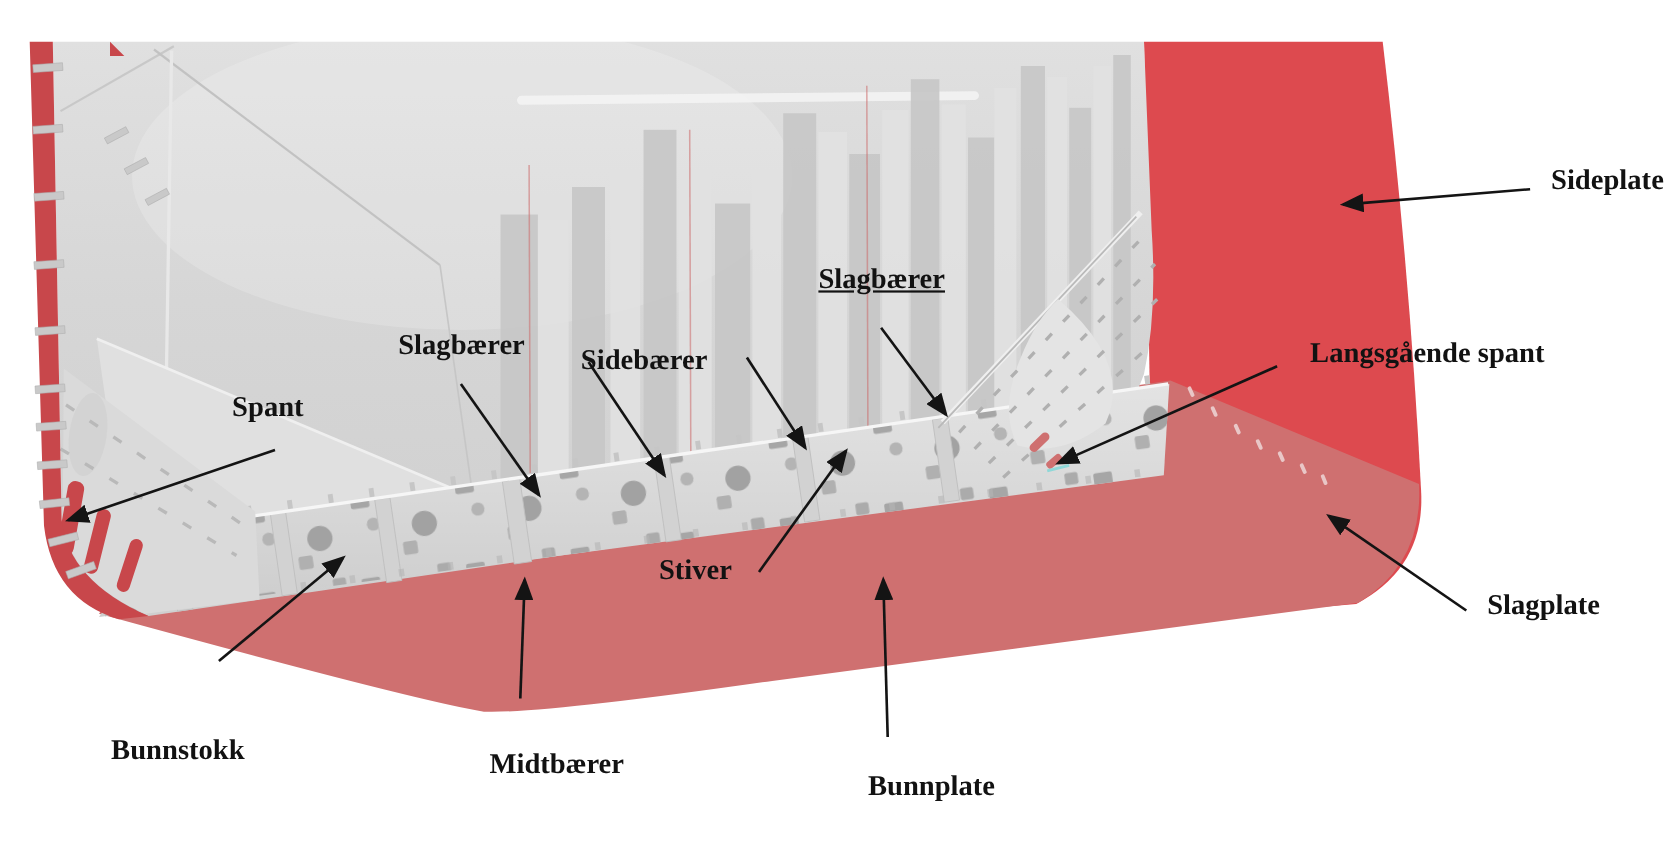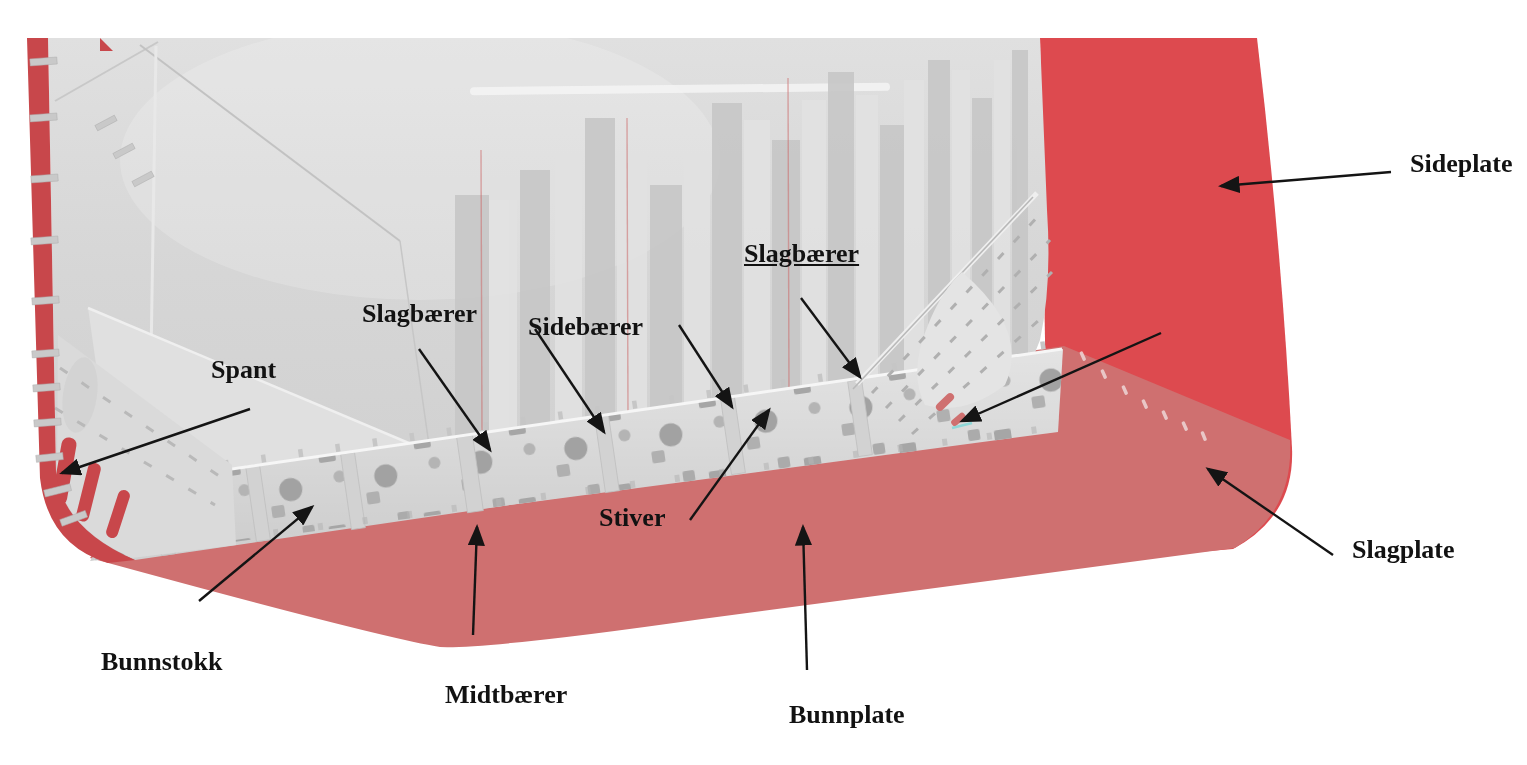--- a/index.html
+++ b/index.html
@@ -187,20 +187,21 @@
     <line x1="199" y1="601" x2="312" y2="507" marker-end="url(#ah)"></line>
     <line x1="473" y1="635" x2="477" y2="527" marker-end="url(#ah)"></line>
     <line x1="807" y1="670" x2="803" y2="527" marker-end="url(#ah)"></line>
   </g>
 </svg>
 
 <div class="label" style="left:1410px;top:150px;">Sideplate</div>
 <div class="label" style="left:744px;top:240px;text-decoration:underline;">Slagbærer</div>
 <div class="label" style="left:528px;top:281px;margin-top:32px;">Sidebærer</div>
 <div class="label" style="left:362px;top:300px;">Slagbærer</div>
+<div class="label" style="left:1191px;top:307px;">Langsgående spant</div>
 <div class="label" style="left:211px;top:356px;">Spant</div>
 <div class="label" style="left:599px;top:504px;">Stiver</div>
 <div class="label" style="left:1352px;top:536px;">Slagplate</div>
-<div class="label" style="left:101px;top:648px;text-align:right;">Bunnstokk</div>
+<div class="label" style="left:101px;top:668px;text-align:right;">Bunnstokk</div>
 <div class="label" style="left:445px;top:681px;">Midtbærer</div>
 <div class="label" style="left:789px;top:701px;">Bunnplate</div>
 
 </div>
 
 </body></html>

